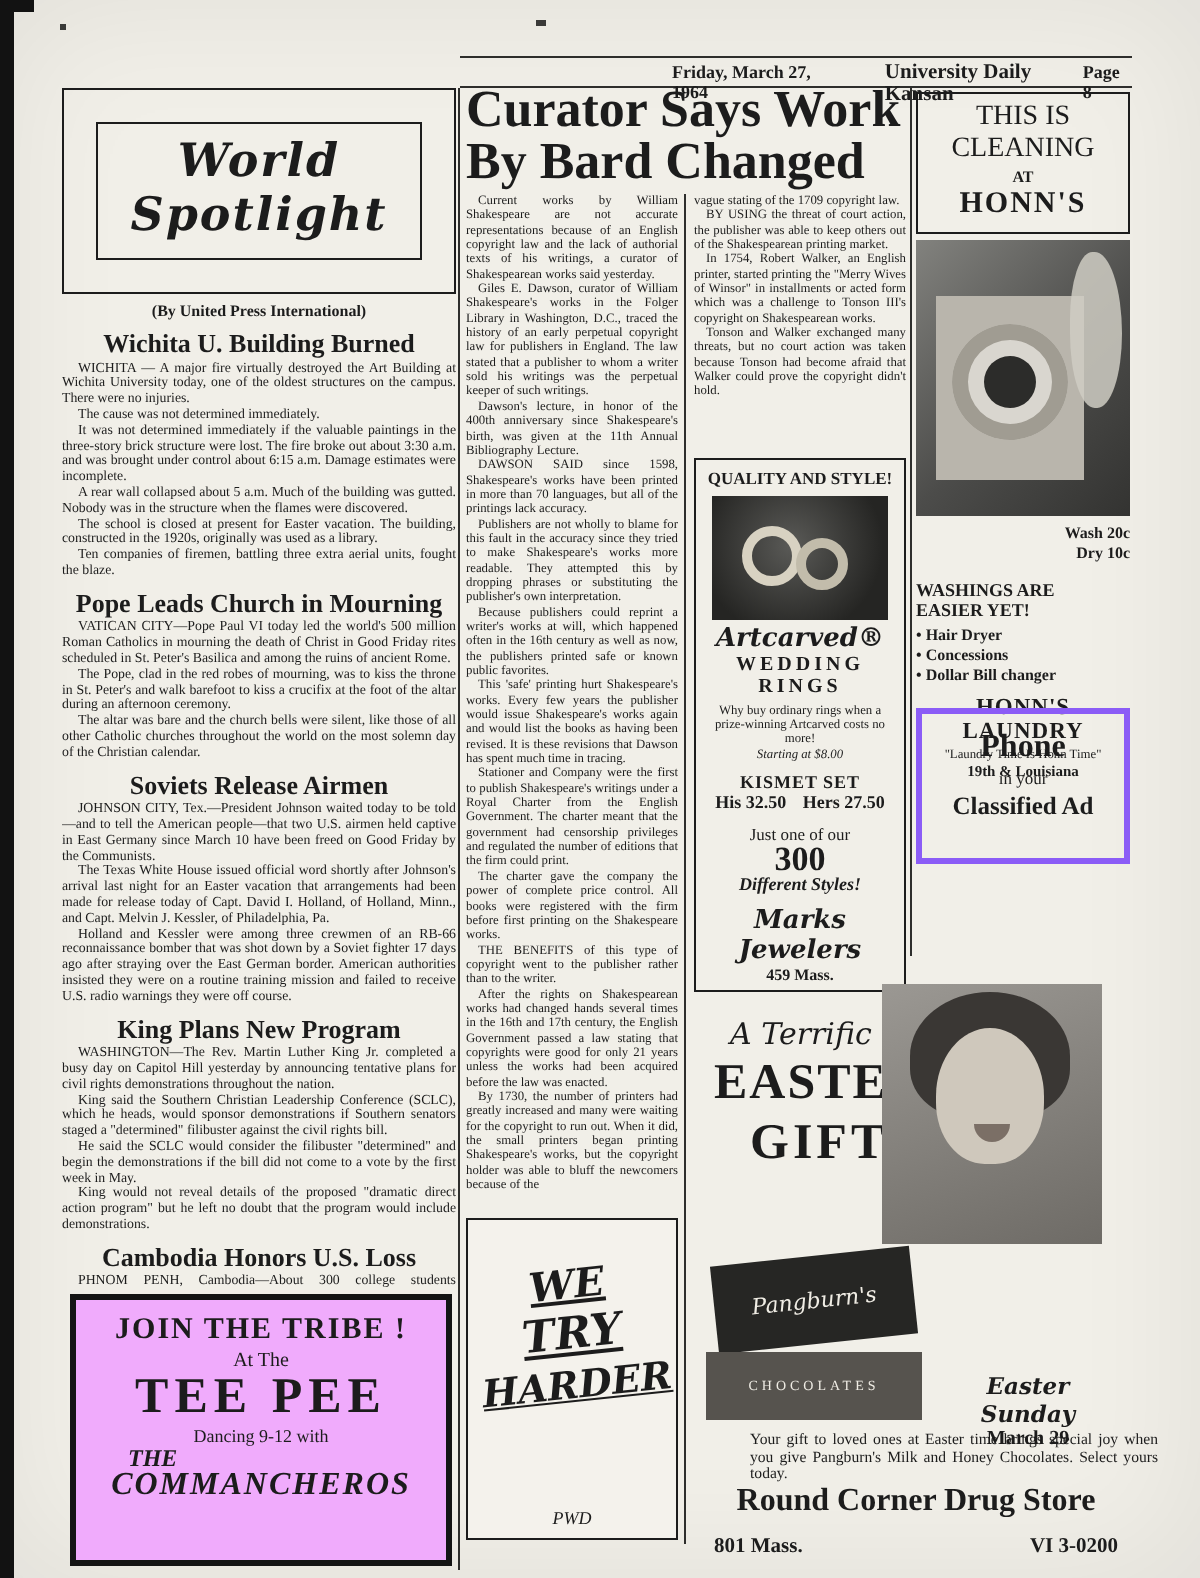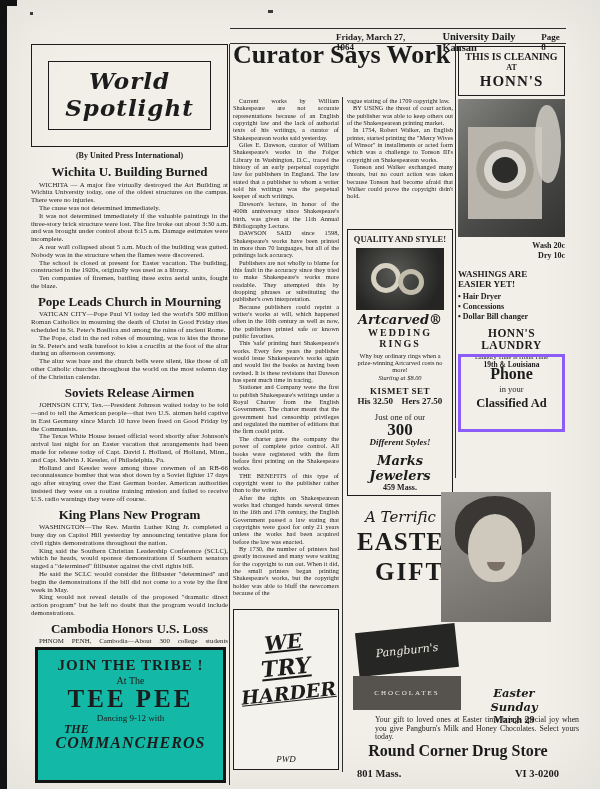--- a/index.html
+++ b/index.html
@@ -22,21 +22,21 @@
   
   .left-col { position:absolute; left:31px; top:44px; width:197px; height:601px; overflow:hidden; }
   .ws-box { border:1px solid #1c1c1c; padding:16px; }
   .ws-inner { border:1px solid #1c1c1c; text-align:center; padding:5px 0 8px; }
   .ws-title { font-family:"DejaVu Serif", serif; font-style:italic; font-weight:bold; font-size:23px; letter-spacing:1px; }
   .byline { text-align:center; font-weight:bold; font-size:8px; margin:4px 0 2px; }
   .story-headline { text-align:center; font-size:13px; font-weight:bold; margin:5px 0 2px; line-height:1.05; font-family:"Liberation Serif", serif; }
   .story p { font-size:6.9px; line-height:7.8px; text-align:justify; text-indent:8px; }
 
   
-  .teepee-ad { position:absolute; left:35px; top:647px; width:191px; height:136px; border:3px solid #141414; text-align:center; background:#14b8a6; }
+  .teepee-ad { position:absolute; left:35px; top:647px; width:191px; height:136px; border:3px solid #141414; text-align:center; background:#f0abfc; }
   .tp-line1 { font-size:15px; font-weight:bold; letter-spacing:1px; margin-top:7px; }
   .tp-line2 { font-size:10px; margin-top:1px; }
   .tp-name { font-size:25px; font-weight:bold; letter-spacing:3px; line-height:26px; }
   .tp-line3 { font-size:9px; margin-top:1px; }
   .tp-the { font-style:italic; font-size:12px; font-weight:bold; text-align:left; margin-left:26px; line-height:12px; }
   .tp-band { font-style:italic; font-weight:bold; font-size:16px; letter-spacing:1px; line-height:16px; }
 
   
   .curator-headline { position:absolute; left:233px; top:42px; width:228px; font-size:26px; font-weight:bold; line-height:26px; }
   .article-col { position:absolute; font-size:6.4px; line-height:7.35px; text-align:justify; overflow:hidden; }
@@ -70,21 +70,21 @@
   .wth-text { margin-top:20px; transform:rotate(-6deg); text-align:center; font-family:"DejaVu Serif", serif; font-style:italic; font-weight:bold; }
   .wth-text div { text-decoration:underline; }
   .wth-w1 { font-size:20px; line-height:24px; }
   .wth-w2 { font-size:22px; line-height:26px; }
   .wth-w3 { font-size:19px; line-height:26px; }
   .wth-sig { position:absolute; bottom:5px; width:100%; text-align:center; font-style:italic; font-size:9px; }
 
   
   .honns-ad { position:absolute; left:458px; top:46px; width:107px; }
   .honns-header { border:1px solid #1c1c1c; text-align:center; padding:4px 0 5px; }
-  .hh1 { font-size:10px; font-weight:bold; }
+  .hh1 { font-size:14px; font-weight:normal; }
   .hh2 { font-size:8px; font-weight:bold; margin:1px 0; }
   .hh3 { font-size:15px; font-weight:bold; letter-spacing:1px; }
   .laundry-photo { position:relative; height:138px; margin-top:3px; background:linear-gradient(135deg,#82827e 0%,#4c4c4a 55%,#333331 100%); overflow:hidden; }
   .washer-body { position:absolute; left:10px; top:28px; width:74px; height:92px; background:#b9b5ac; }
   .washer-door { position:absolute; left:18px; top:42px; width:58px; height:58px; border-radius:50%; background:#d9d6cf; box-shadow:inset 0 0 0 8px #a09c92; }
   .washer-drum { position:absolute; left:34px; top:58px; width:26px; height:26px; border-radius:50%; background:#2c2c2a; }
   .clothes { position:absolute; right:4px; top:6px; width:26px; height:78px; background:#cfccc3; border-radius:45% 55% 50% 50%; opacity:.85; }
   .honns-mid { display:flex; justify-content:space-between; margin-top:4px; }
   .slogan { font-size:9px; font-weight:bold; line-height:10px;margin-top:28px; }
   .prices { text-align:right; font-size:8px; font-weight:bold; line-height:10px; }
@@ -193,20 +193,21 @@
     <div class="tp-line1">JOIN THE TRIBE !</div>
     <div class="tp-line2">At The</div>
     <div class="tp-name">TEE PEE</div>
     <div class="tp-line3">Dancing 9-12 with</div>
     <div class="tp-the">THE</div>
     <div class="tp-band">COMMANCHEROS</div>
   </div>
 
   <h1 class="curator-headline">
     <span>Curator Says Work</span><br>
+    <span>By Bard Changed</span>
   </h1>
 
   <div class="article-col col1">
     <p>Current works by William Shakespeare are not accurate representations because of an English copyright law and the lack of authorial texts of his writings, a curator of Shakespearean works said yesterday.</p>
     <p>Giles E. Dawson, curator of William Shakespeare's works in the Folger Library in Washington, D.C., traced the history of an early perpetual copyright law for publishers in England. The law stated that a publisher to whom a writer sold his writings was the perpetual keeper of such writings.</p>
     <p>Dawson's lecture, in honor of the 400th anniversary since Shakespeare's birth, was given at the 11th Annual Bibliography Lecture.</p>
     <p>DAWSON SAID since 1598, Shakespeare's works have been printed in more than 70 languages, but all of the printings lack accuracy.</p>
     <p>Publishers are not wholly to blame for this fault in the accuracy since they tried to make Shakespeare's works more readable. They attempted this by dropping phrases or substituting the publisher's own interpretation.</p>
     <p>Because publishers could reprint a writer's works at will, which happened often in the 16th century as well as now, the publishers printed safe or known public favorites.</p>
     <p>This 'safe' printing hurt Shakespeare's works. Every few years the publisher would issue Shakespeare's works again and would list the books as having been revised. It is these revisions that Dawson has spent much time in tracing.</p>

